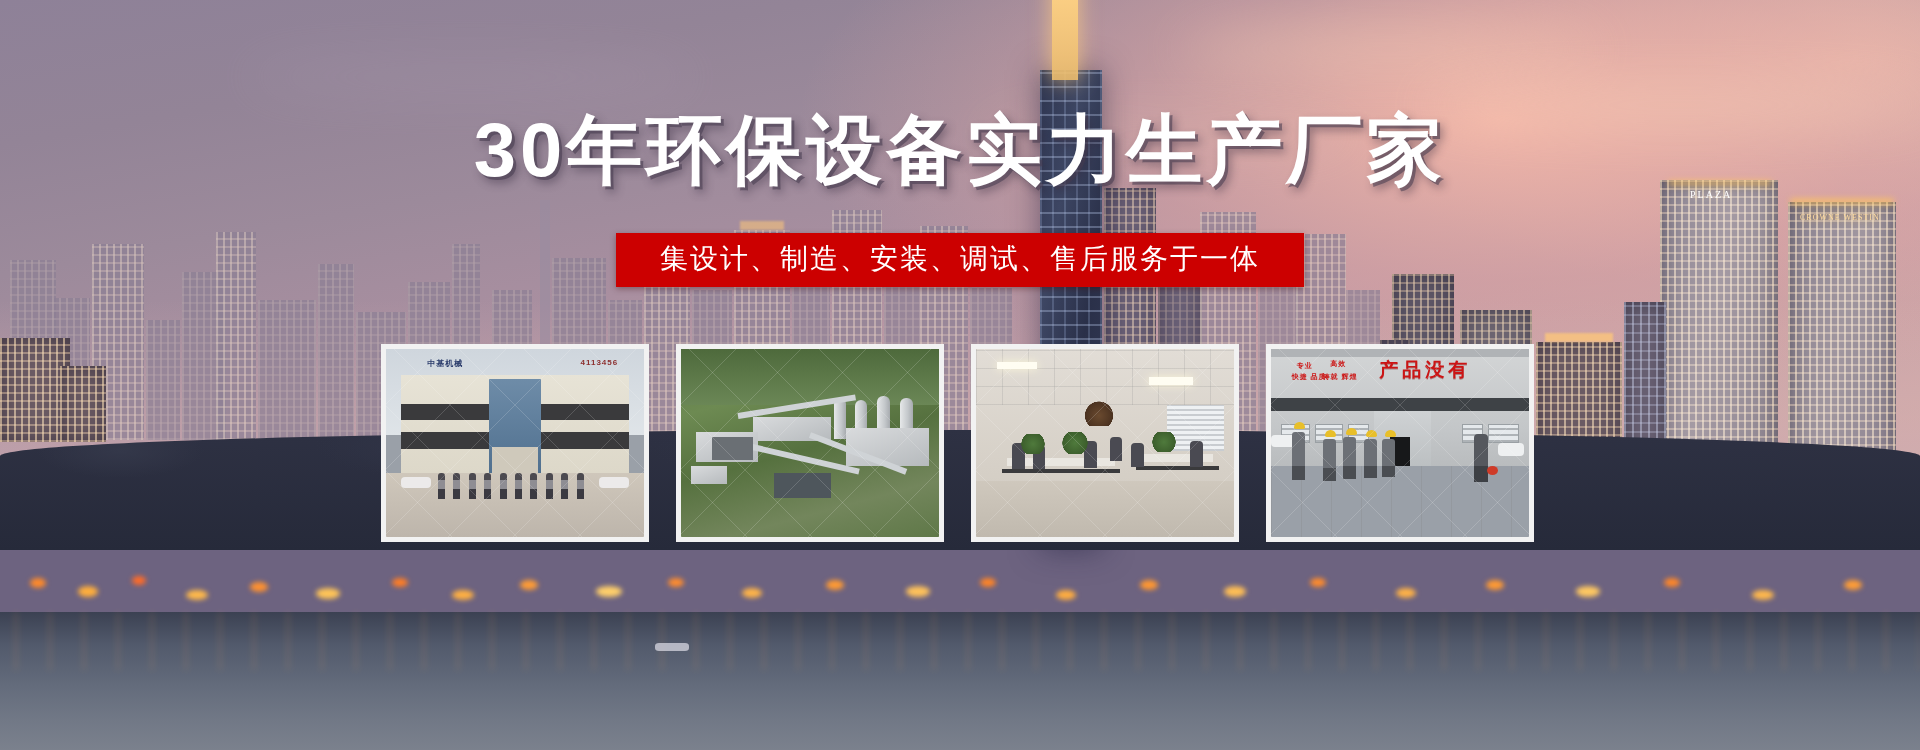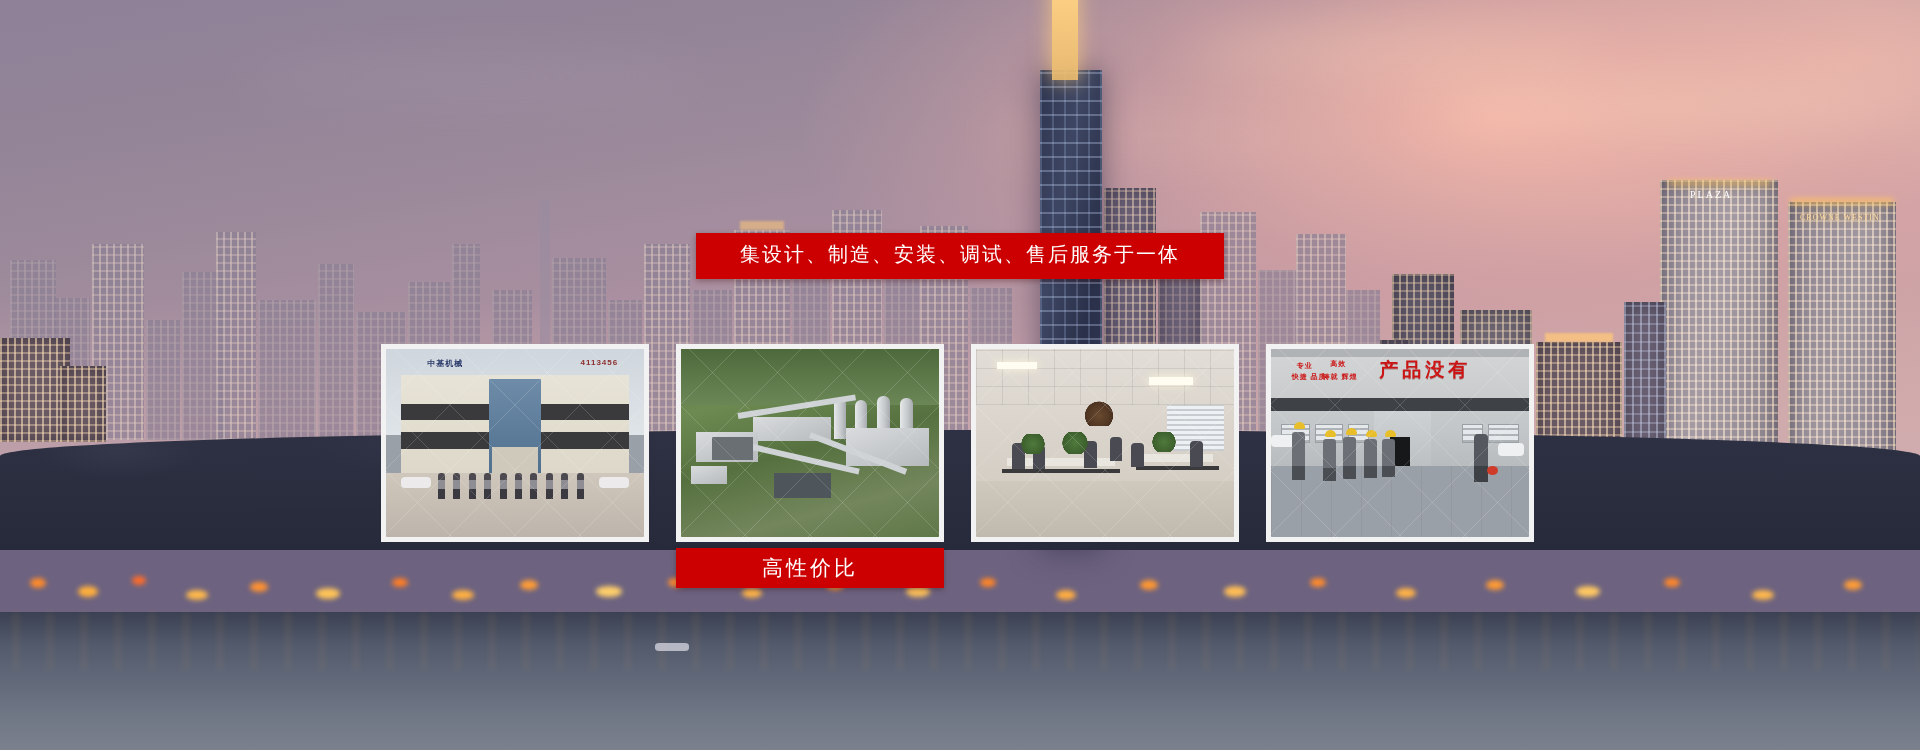--- a/index.html
+++ b/index.html
@@ -214,21 +214,21 @@
     position: absolute;
     left: 50%;
     transform: translateX(-50%);
     top: 233px;
     padding: 11px 44px 13px 44px;
     background: #cc0000;
     box-shadow: 0 2px 6px rgba(60,0,0,0.35);
   }
   .subtitle-bar span {
     display: block;
-    font-size: 20px;
+    font-size: 28px;
     color: #ffffff;
     letter-spacing: 2px;
     line-height: 1.08;
     white-space: nowrap;
     font-family: "Liberation Sans", "DejaVu Sans", sans-serif;
   }
 
   
   .cards {
     position: absolute;
@@ -496,20 +496,21 @@
     <div class="lamp" style="left:1664px;top:22px;width:16px;height:9px;background:#ff8628;"></div>
     <div class="lamp" style="left:1752px;top:34px;width:22px;height:10px;background:#ffb84c;"></div>
     <div class="lamp" style="left:1844px;top:24px;width:18px;height:10px;background:#ff9d36;"></div>
   </div>
 
   <div class="water">
     <div class="water-refl"></div>
   </div>
   <div class="boat"></div>
 
+  <div class="headline">30年环保设备实力生产厂家</div>
 
   <div class="subtitle-bar">
     <span>集设计、制造、安装、调试、售后服务于一体</span>
   </div>
 
   <div class="cards">
 
     <div class="card">
       <div class="card-photo">
         <div class="photo-inner">
@@ -553,21 +554,20 @@
           <div class="p2-hall" style="left:6%;top:44%;width:24%;height:16%;"></div>
           <div class="p2-belt" style="left:22%;top:34%;width:46%;height:6px;transform:rotate(-9deg);"></div>
           <div class="p2-belt" style="left:26%;top:50%;width:44%;height:6px;transform:rotate(13deg);"></div>
           <div class="p2-belt" style="left:50%;top:44%;width:40%;height:6px;transform:rotate(21deg);"></div>
           <div class="p2-dark" style="left:36%;top:66%;width:22%;height:13%;"></div>
           <div class="p2-dark" style="left:12%;top:47%;width:16%;height:12%;background:#6a6f74;"></div>
           <div class="p2-hall" style="left:4%;top:62%;width:14%;height:10%;"></div>
           <div class="watermark"></div>
         </div>
       </div>
-      <div class="card-caption">高性价比</div>
     </div>
 
     <div class="card">
       <div class="card-photo">
         <div class="photo-inner">
           <div class="p3-wall"></div>
           <div class="p3-ceil"></div>
           <div class="p3-light" style="left:8%;top:7%;width:40px;height:7px;"></div>
           <div class="p3-light" style="right:16%;top:15%;width:44px;height:8px;"></div>
           <div class="p3-emblem"></div>

